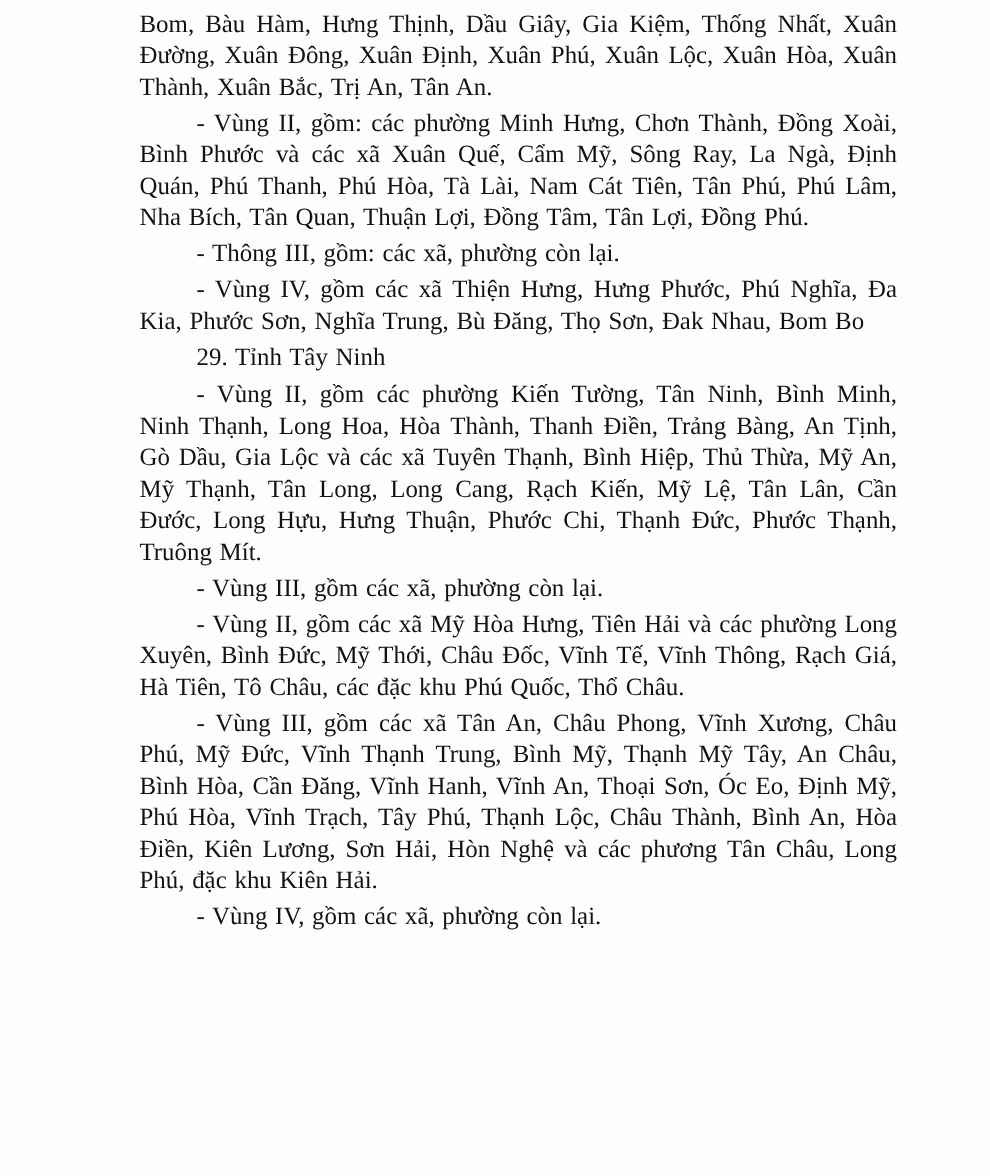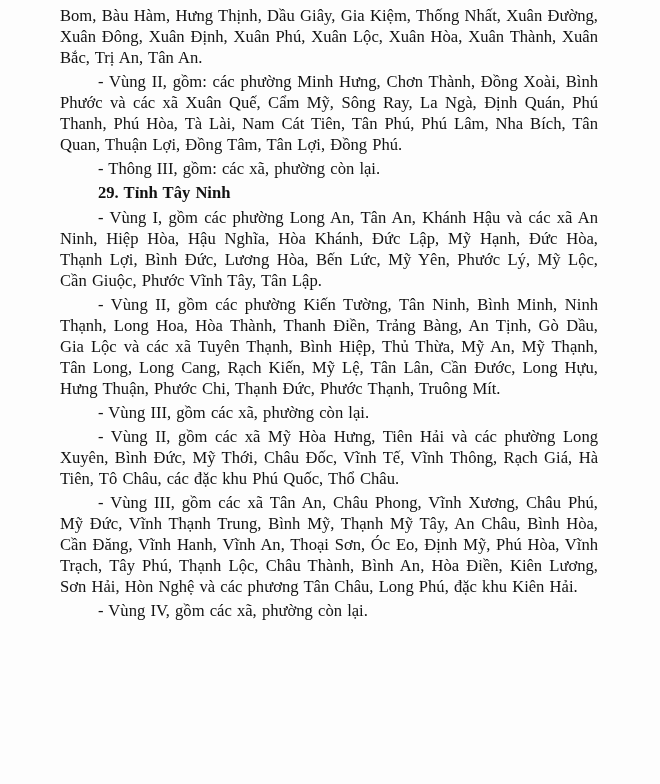--- a/index.html
+++ b/index.html
@@ -10,49 +10,49 @@
     width: 660px;
     height: 784px;
     background: #fcfcfc;
     overflow: hidden;
   }
   .page {
     box-sizing: border-box;
     width: 660px;
     height: 784px;
     background: #fdfdfd;
-    padding: 5px 62px 0 60px;
+    padding: 5px 62px 0 93px;
     color: #121212;
     font-family: "Liberation Serif", "DejaVu Serif", serif;
     font-size: 16.6px;
     line-height: 21px;
   }
   .page p {
     margin: 0 0 3px 0;
     text-align: justify;
     word-spacing: 1px;
   }
   .page p.indent {
     text-indent: 38px;
   }
   .page p.heading {
-    font-weight: bold;
+    font-weight: normal;
     text-align: left;
     margin-top: 1px;
     margin-bottom: 4px;
   }
 </style>
 </head>
 <body>
 
 <div class="page">
   <p>Bom, Bàu Hàm, Hưng Thịnh, Dầu Giây, Gia Kiệm, Thống Nhất, Xuân Đường, Xuân Đông, Xuân Định, Xuân Phú, Xuân Lộc, Xuân Hòa, Xuân Thành, Xuân Bắc, Trị An, Tân An.</p>
   <p class="indent">- Vùng II, gồm: các phường Minh Hưng, Chơn Thành, Đồng Xoài, Bình Phước và các xã Xuân Quế, Cẩm Mỹ, Sông Ray, La Ngà, Định Quán, Phú Thanh, Phú Hòa, Tà Lài, Nam Cát Tiên, Tân Phú, Phú Lâm, Nha Bích, Tân Quan, Thuận Lợi, Đồng Tâm, Tân Lợi, Đồng Phú.</p>
   <p class="indent">- Thông III, gồm: các xã, phường còn lại.</p>
+  <p class="indent">- Vùng IV, gồm các xã Thiện Hưng, Hưng Phước, Phú Nghĩa, Đa Kia, Phước Sơn, Nghĩa Trung, Bù Đăng, Thọ Sơn, Đak Nhau, Bom Bo</p>
   <p class="indent heading">29. Tỉnh Tây Ninh</p>
-  <p class="indent">- Vùng I, gồm các phường Long An, Tân An, Khánh Hậu và các xã An Ninh, Hiệp Hòa, Hậu Nghĩa, Hòa Khánh, Đức Lập, Mỹ Hạnh, Đức Hòa, Thạnh Lợi, Bình Đức, Lương Hòa, Bến Lức, Mỹ Yên, Phước Lý, Mỹ Lộc, Cần Giuộc, Phước Vĩnh Tây, Tân Lập.</p>
   <p class="indent">- Vùng II, gồm các phường Kiến Tường, Tân Ninh, Bình Minh, Ninh Thạnh, Long Hoa, Hòa Thành, Thanh Điền, Trảng Bàng, An Tịnh, Gò Dầu, Gia Lộc và các xã Tuyên Thạnh, Bình Hiệp, Thủ Thừa, Mỹ An, Mỹ Thạnh, Tân Long, Long Cang, Rạch Kiến, Mỹ Lệ, Tân Lân, Cần Đước, Long Hựu, Hưng Thuận, Phước Chi, Thạnh Đức, Phước Thạnh, Truông Mít.</p>
   <p class="indent">- Vùng III, gồm các xã, phường còn lại.</p>
   <p class="indent">- Vùng II, gồm các xã Mỹ Hòa Hưng, Tiên Hải và các phường Long Xuyên, Bình Đức, Mỹ Thới, Châu Đốc, Vĩnh Tế, Vĩnh Thông, Rạch Giá, Hà Tiên, Tô Châu, các đặc khu Phú Quốc, Thổ Châu.</p>
   <p class="indent">- Vùng III, gồm các xã Tân An, Châu Phong, Vĩnh Xương, Châu Phú, Mỹ Đức, Vĩnh Thạnh Trung, Bình Mỹ, Thạnh Mỹ Tây, An Châu, Bình Hòa, Cần Đăng, Vĩnh Hanh, Vĩnh An, Thoại Sơn, Óc Eo, Định Mỹ, Phú Hòa, Vĩnh Trạch, Tây Phú, Thạnh Lộc, Châu Thành, Bình An, Hòa Điền, Kiên Lương, Sơn Hải, Hòn Nghệ và các phương Tân Châu, Long Phú, đặc khu Kiên Hải.</p>
   <p class="indent">- Vùng IV, gồm các xã, phường còn lại.</p>
 
 </div>
 
 </body></html>

